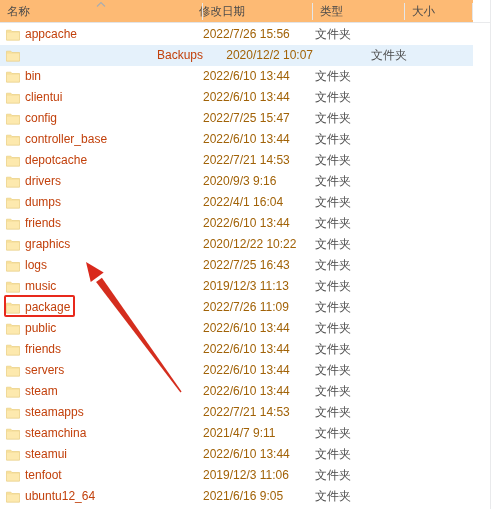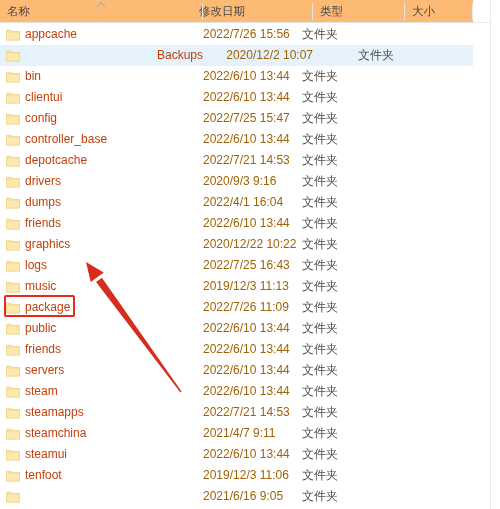--- a/index.html
+++ b/index.html
@@ -99,21 +99,21 @@
     height: 21px;
     line-height: 21px;
     font-size: 12px;
     color: #3c3c3c;
     white-space: nowrap;
     overflow: hidden;
     box-sizing: border-box;
   }
   .cell.f-name { left: 0;     width: 203px; padding-left: 25px; color:#c2410c; }
   .cell.f-date { left: 203px; width: 110px; color:#a16207; }
-  .cell.f-type { left: 302px; width: 92px;  color:#4d4d4d; }
+  .cell.f-type { left: 315px; width: 92px;  color:#4d4d4d; }
   .cell.f-size { left: 405px; width: 62px;  color:#4d4d4d; text-align: right; }
 
   
   .icon {
     position: absolute;
     left: 6px;
     top: 4px;
     width: 14px;
     height: 13px;
   }
@@ -445,20 +445,21 @@
         <span class="cell f-type">文件夹</span>
         <span class="cell f-size"></span>
       </div>
       <div class="row">
         <span class="icon">
           <svg width="14" height="13" viewBox="0 0 14 13">
             <path d="M0.5 2.2 h4.4 l1.1 1.3 h7.5 v8.6 h-13 z" fill="#fbe49d" stroke="#e9cf84" stroke-width="0.7"></path>
             <path d="M0.5 4.1 h13 v7.9 h-13 z" fill="#fde9ae" stroke="#ecd390" stroke-width="0.6"></path>
           </svg>
         </span>
+        <span class="cell f-name">ubuntu12_64</span>
         <span class="cell f-date">2021/6/16 9:05</span>
         <span class="cell f-type">文件夹</span>
         <span class="cell f-size"></span>
       </div>
       <div class="row">
         <span class="cell f-name">userdata</span>
         <span class="cell f-date">2022/4/1 16:05</span>
         <span class="cell f-type">文件夹</span>
         <span class="cell f-size"></span>
       </div>

